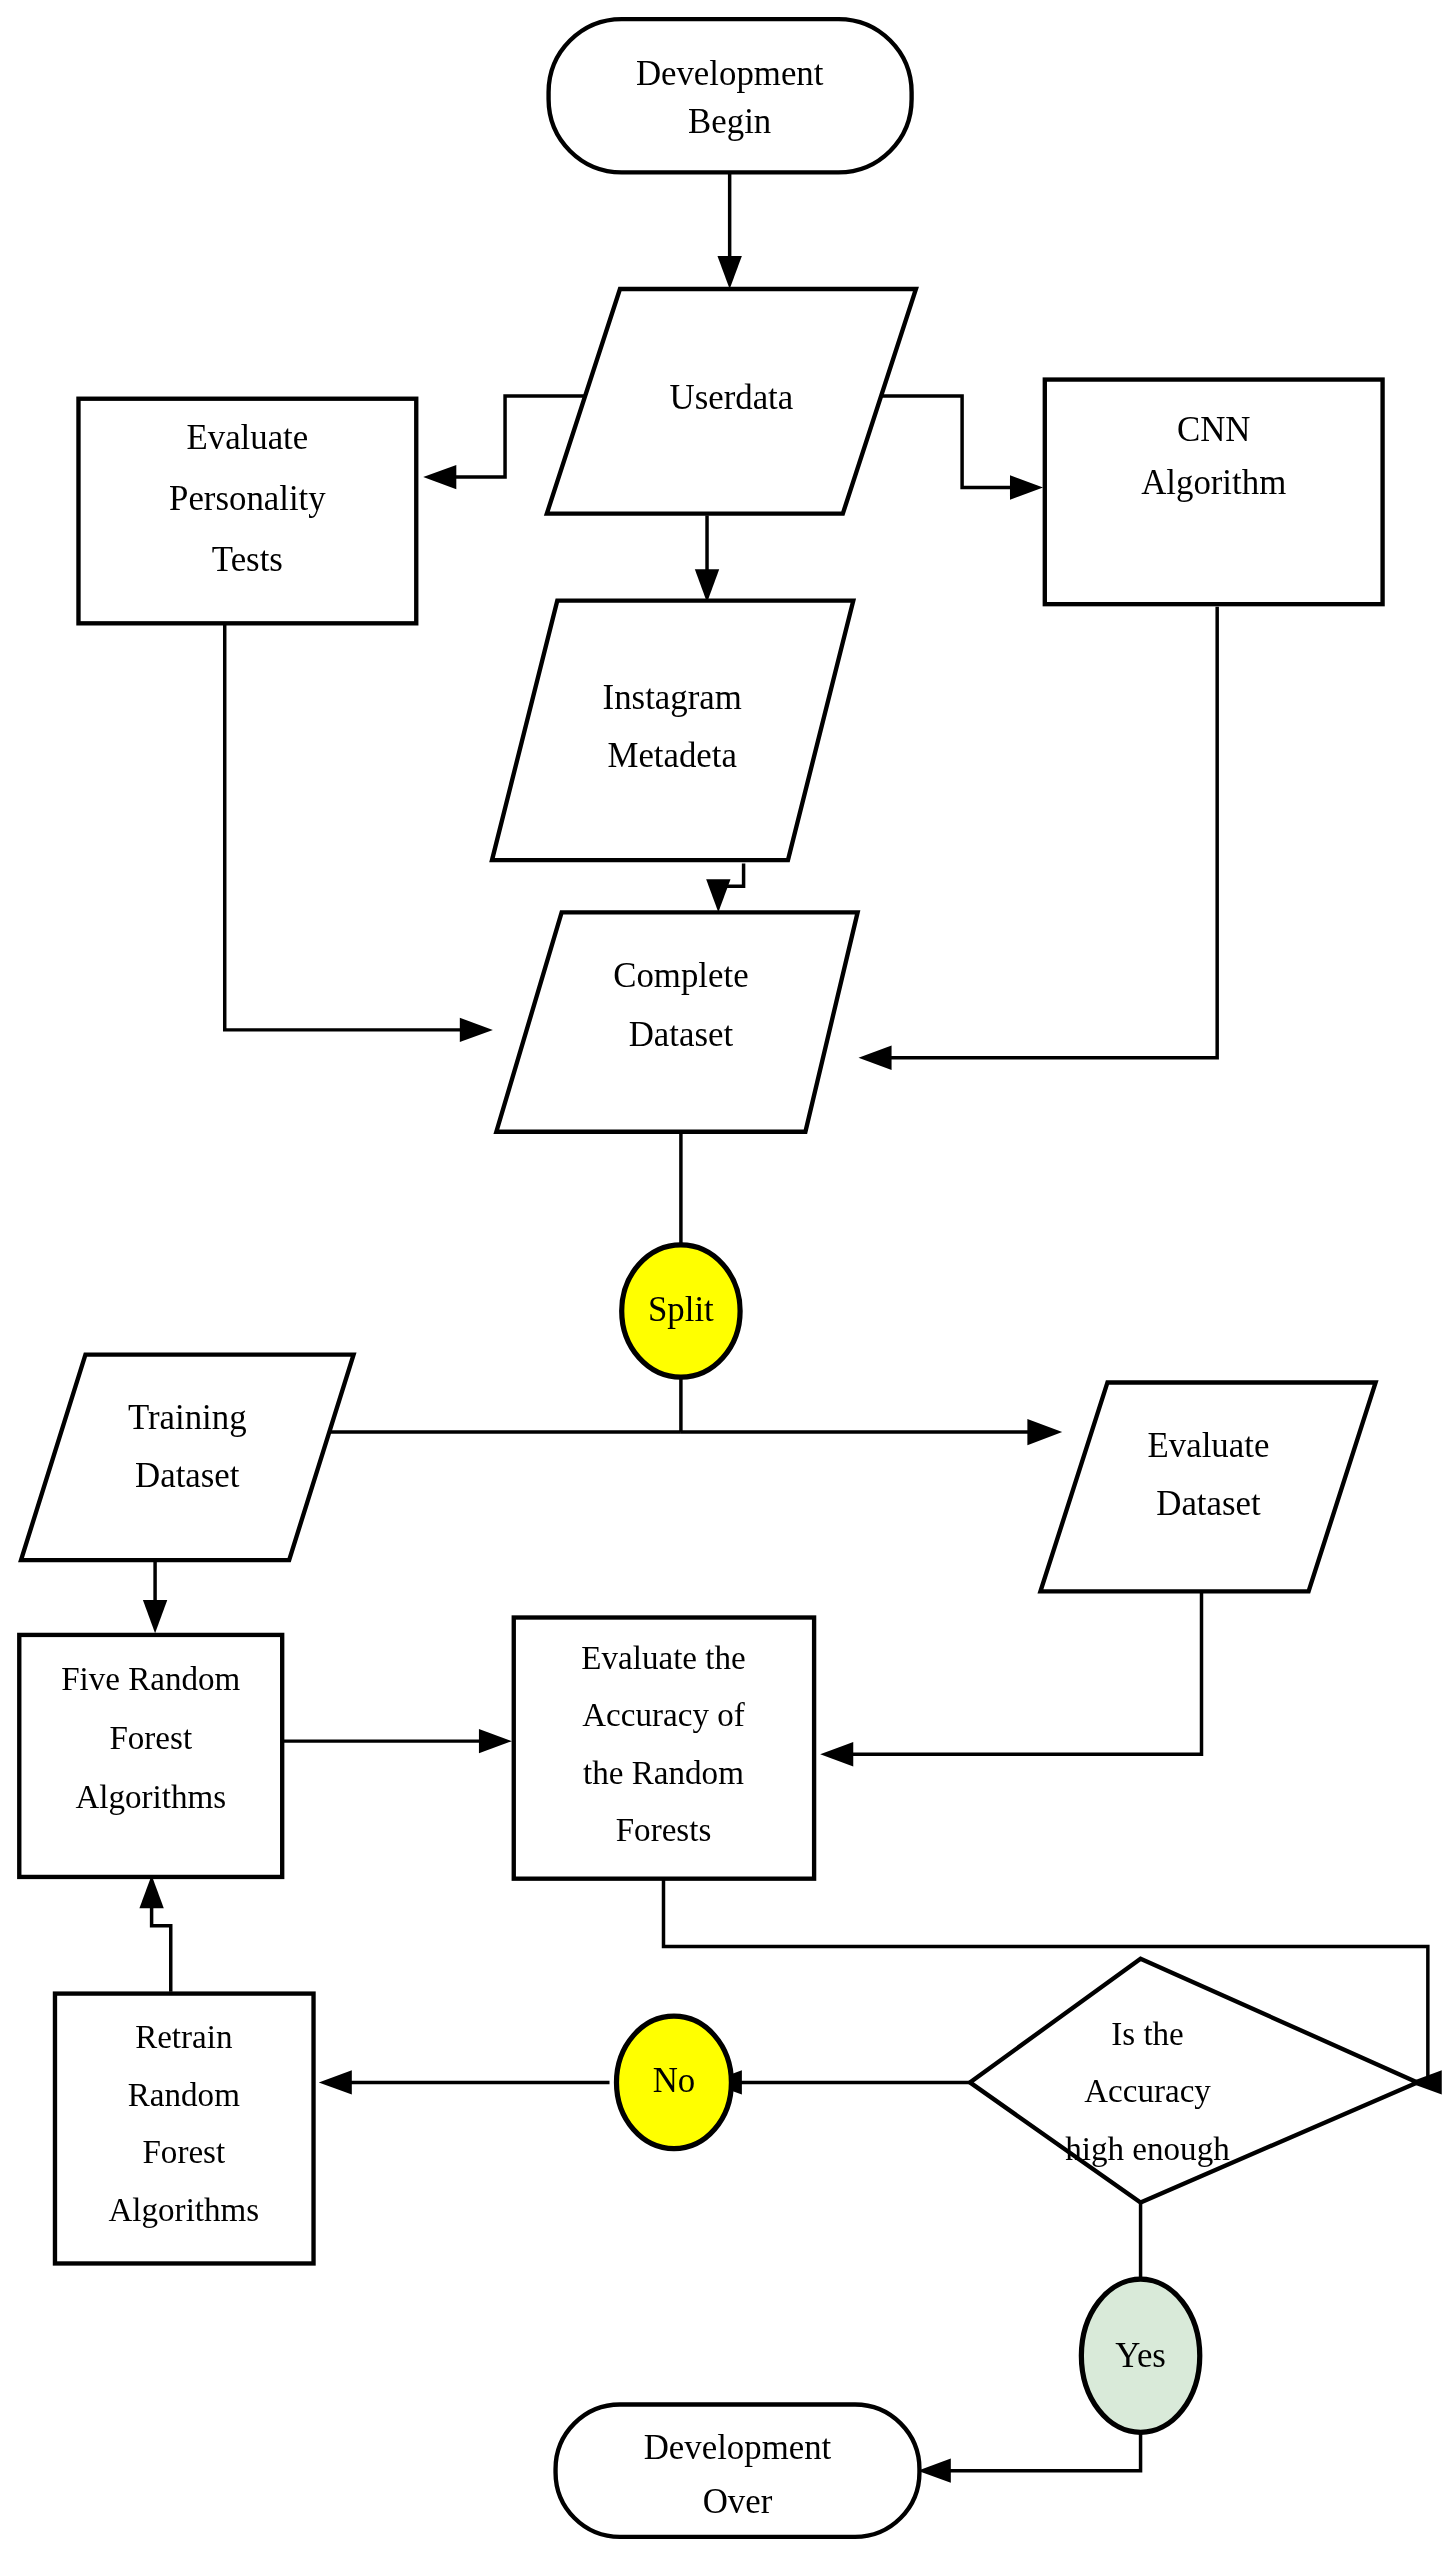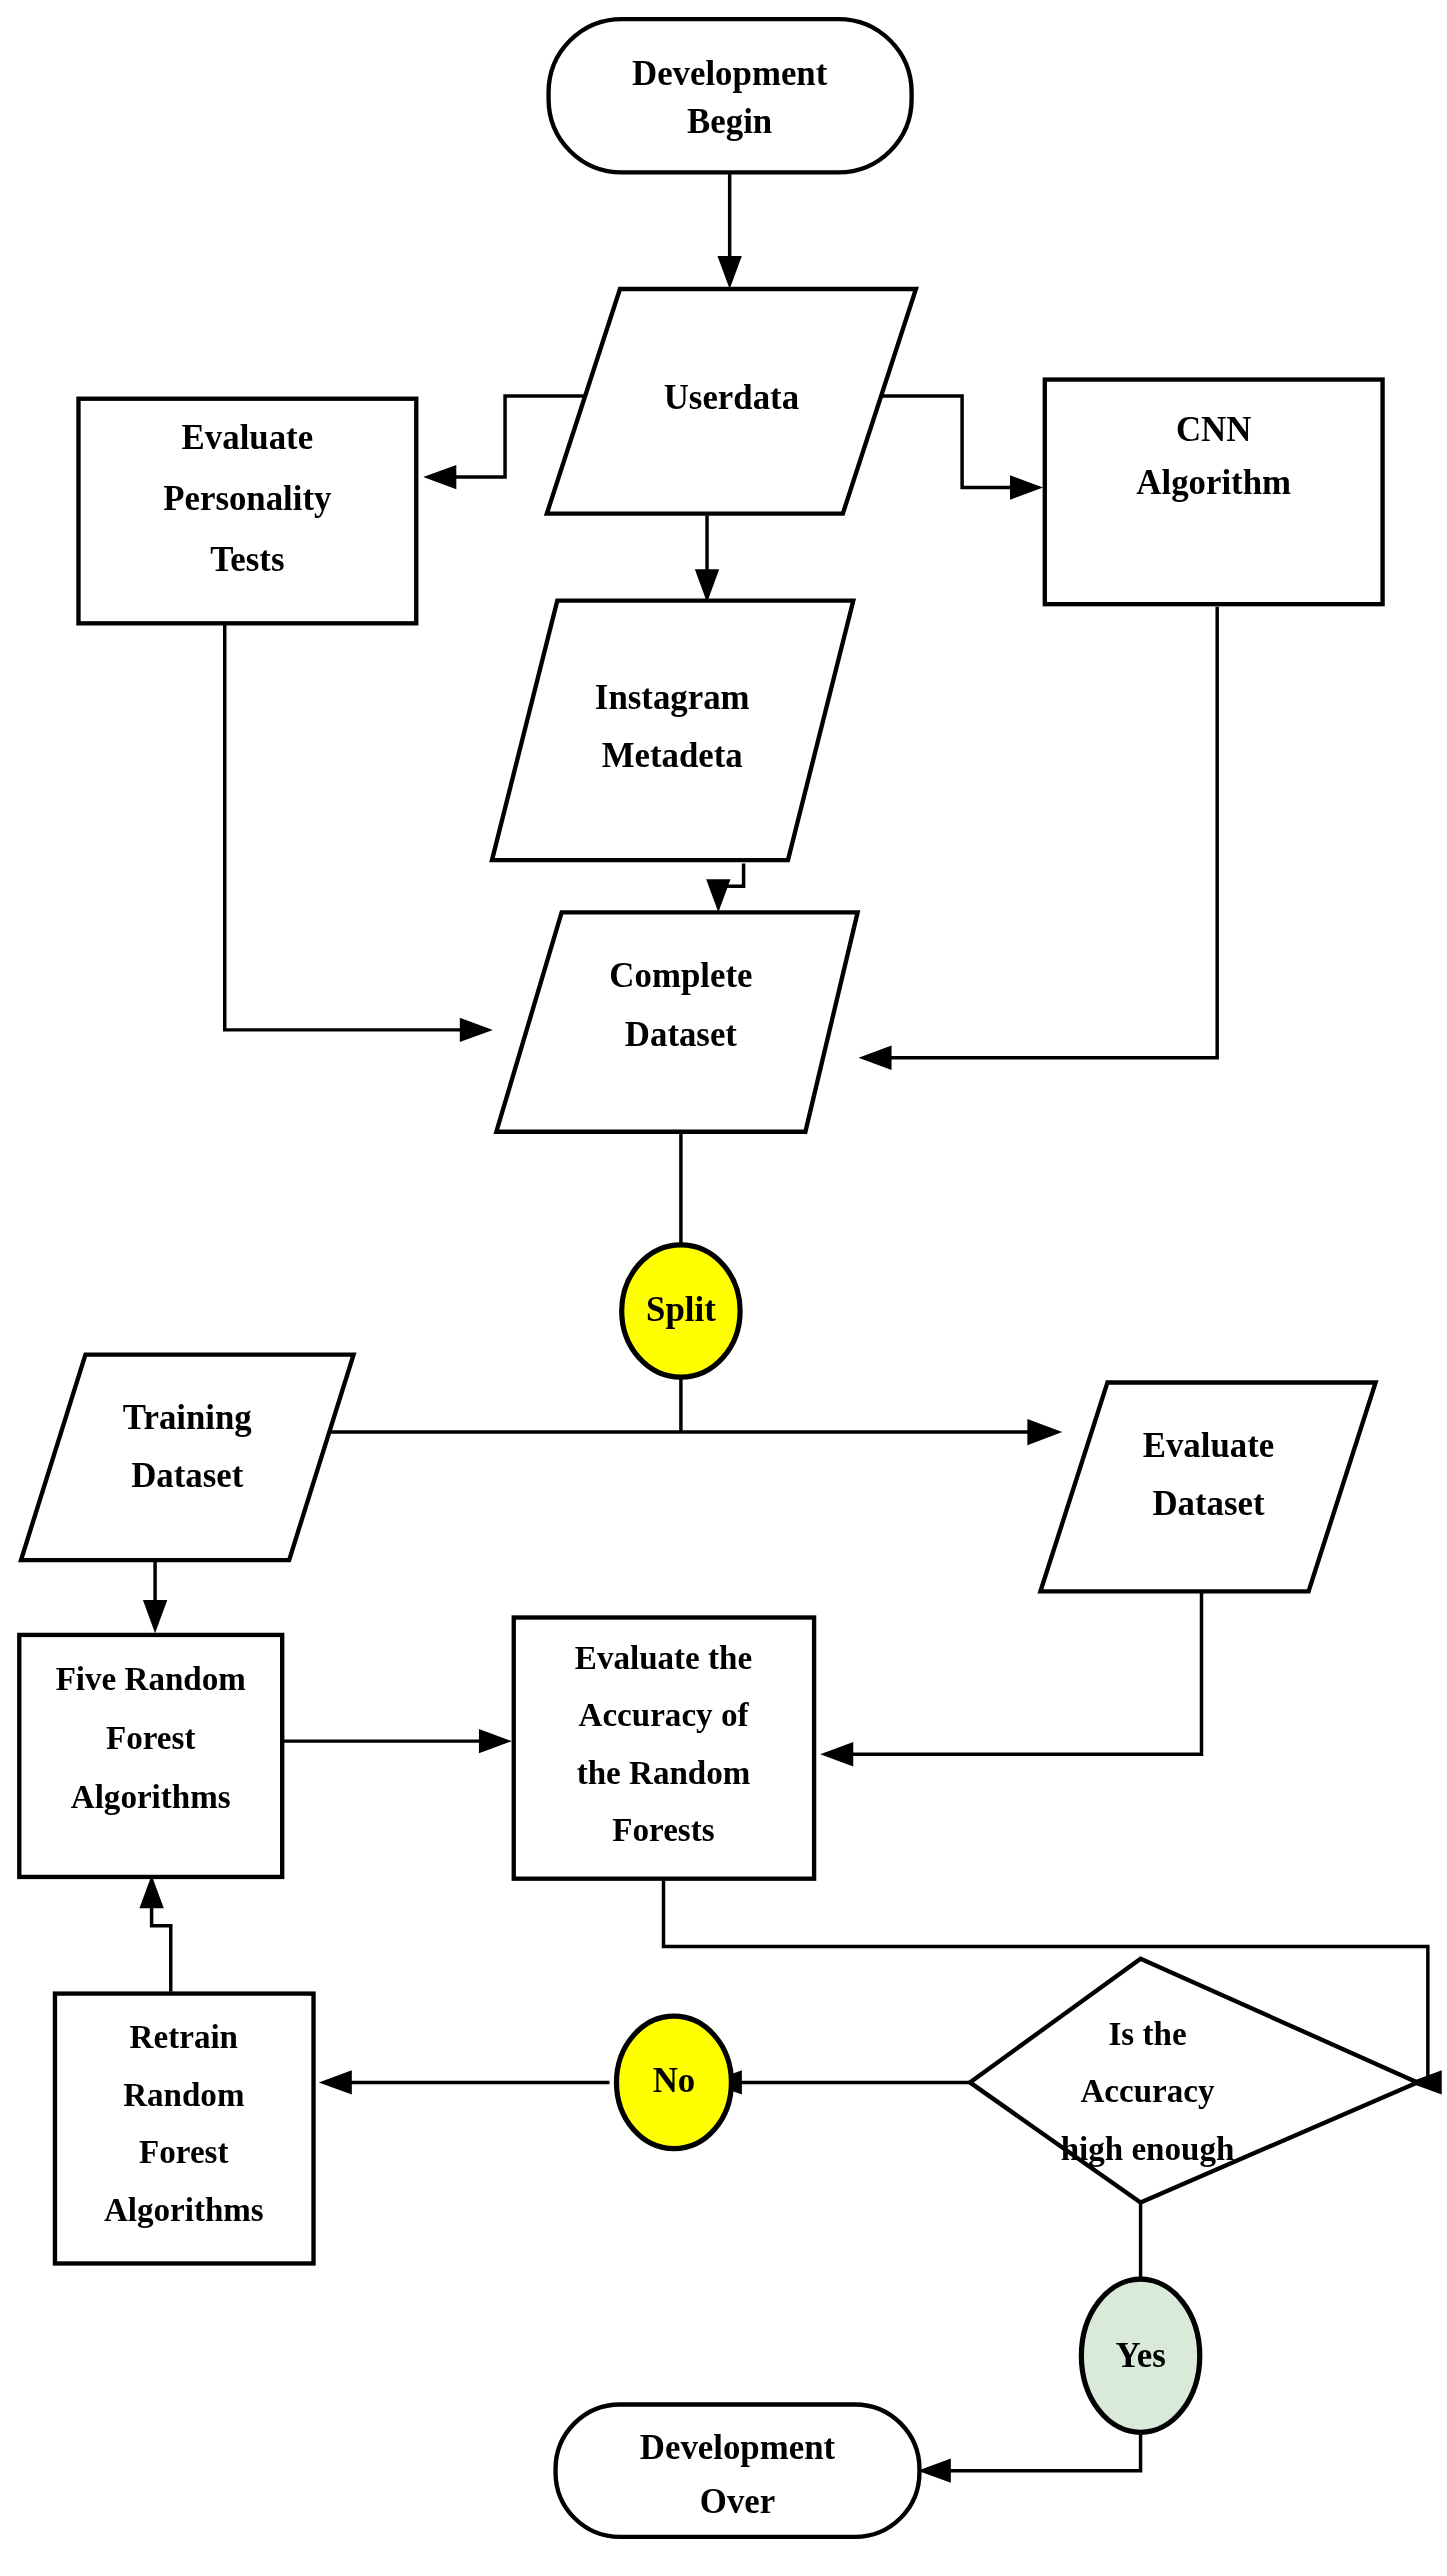--- a/index.html
+++ b/index.html
@@ -10,21 +10,20 @@
   body {
     width: 1448px;
     height: 2576px;
     font-family: "Liberation Serif", serif;
     overflow: hidden;
   }
   #flowchart-root {
     position: relative;
     width: 1448px;
     height: 2344px;
-    font-weight: bold;
   }
   svg#diagram {
     display: block;
     width: 1448px;
     height: 2576px;
   }
   .node-shape {
     fill: #ffffff;
     stroke: #000000;
     stroke-width: 5;

